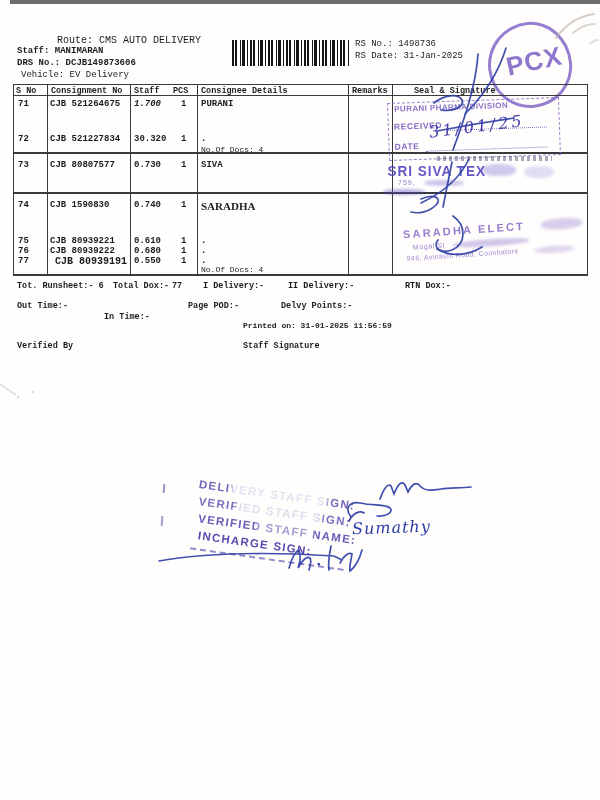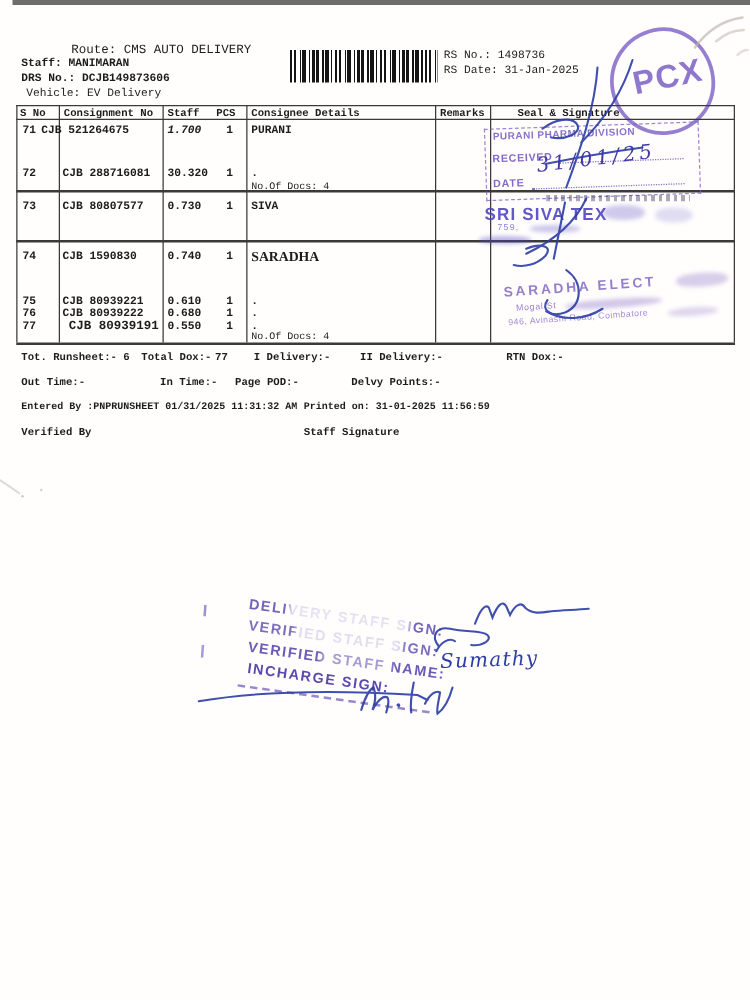--- a/index.html
+++ b/index.html
@@ -56,27 +56,27 @@
 
   <div class="abs b" style="left:16px;top:86px;font-size:8.5px;">S No</div>
   <div class="abs b" style="left:51px;top:86px;font-size:8.5px;">Consignment No</div>
   <div class="abs b" style="left:134px;top:86px;font-size:8.5px;">Staff</div>
   <div class="abs b" style="left:173px;top:86px;font-size:8.5px;">PCS</div>
   <div class="abs b" style="left:201px;top:86px;font-size:8.5px;">Consignee Details</div>
   <div class="abs b" style="left:352px;top:86px;font-size:8.5px;">Remarks</div>
   <div class="abs b" style="left:414px;top:86px;font-size:8.5px;">Seal &amp; Signature</div>
 
   <div class="abs b" style="left:18px;top:99px;font-size:9px;">71</div>
-  <div class="abs b" style="left:33px;top:99px;font-size:9px;">CJB 521264675</div>
+  <div class="abs b" style="left:50px;top:99px;font-size:9px;">CJB 521264675</div>
   <div class="abs b" style="left:134px;top:99px;font-size:9px;font-style:italic;">1.700</div>
   <div class="abs b" style="left:181px;top:99px;font-size:9px;">1</div>
   <div class="abs b" style="left:201px;top:99px;font-size:9px;">PURANI</div>
 
   <div class="abs b" style="left:18px;top:134px;font-size:9px;">72</div>
-  <div class="abs b" style="left:50px;top:134px;font-size:9px;">CJB 288716081</div>
+  <div class="abs b" style="left:50px;top:134px;font-size:9px;">CJB 521227834</div>
   <div class="abs b" style="left:134px;top:134px;font-size:9px;">30.320</div>
   <div class="abs b" style="left:181px;top:134px;font-size:9px;">1</div>
   <div class="abs b" style="left:201px;top:134px;font-size:9px;">.</div>
   <div class="abs" style="left:201px;top:145px;font-size:8px;">No.Of Docs: 4</div>
 
   <div class="abs b" style="left:18px;top:160px;font-size:9px;">73</div>
   <div class="abs b" style="left:50px;top:160px;font-size:9px;">CJB 80807577</div>
   <div class="abs b" style="left:134px;top:160px;font-size:9px;">0.730</div>
   <div class="abs b" style="left:181px;top:160px;font-size:9px;">1</div>
   <div class="abs b" style="left:201px;top:160px;font-size:9px;">SIVA</div>
@@ -132,25 +132,24 @@
   </div>
 
   <div class="abs b" style="left:17px;top:281px;font-size:8.5px;">Tot. Runsheet:- 6</div>
   <div class="abs b" style="left:113px;top:281px;font-size:8.5px;">Total Dox:-</div>
   <div class="abs b" style="left:172px;top:281px;font-size:8.5px;">77</div>
   <div class="abs b" style="left:203px;top:281px;font-size:8.5px;">I Delivery:-</div>
   <div class="abs b" style="left:288px;top:281px;font-size:8.5px;">II Delivery:-</div>
   <div class="abs b" style="left:405px;top:281px;font-size:8.5px;">RTN Dox:-</div>
 
   <div class="abs b" style="left:17px;top:301px;font-size:8.5px;">Out Time:-</div>
-  <div class="abs b" style="left:104px;top:301px;font-size:8.5px;margin-left:24px;">In Time:-</div>
+  <div class="abs b" style="left:104px;top:312px;font-size:8.5px;">In Time:-</div>
   <div class="abs b" style="left:188px;top:301px;font-size:8.5px;">Page POD:-</div>
   <div class="abs b" style="left:281px;top:301px;font-size:8.5px;">Delvy Points:-</div>
 
-  <div class="abs b" style="left:17px;top:321px;font-size:8px;">Entered By :PNPRUNSHEET 01/31/2025 11:31:32 AM</div>
   <div class="abs b" style="left:243px;top:321px;font-size:8px;">Printed on: 31-01-2025 11:56:59</div>
 
   <div class="abs b" style="left:17px;top:341px;font-size:8.5px;">Verified By</div>
   <div class="abs b" style="left:243px;top:341px;font-size:8.5px;">Staff Signature</div>
 
   <div class="abs" style="left:200px;top:478px;width:235px;height:92px;transform:rotate(8deg);transform-origin:0 0;
               font-family:'Liberation Sans','DejaVu Sans',sans-serif;font-weight:bold;font-size:11.5px;
               letter-spacing:1.3px;color:#5c49b0;">
     <div class="abs" style="left:0;top:0;opacity:.85;">DELIVERY STAFF SIGN:</div>
     <div class="abs" style="left:2px;top:17px;opacity:.8;">VERIFIED STAFF SIGN:</div>

